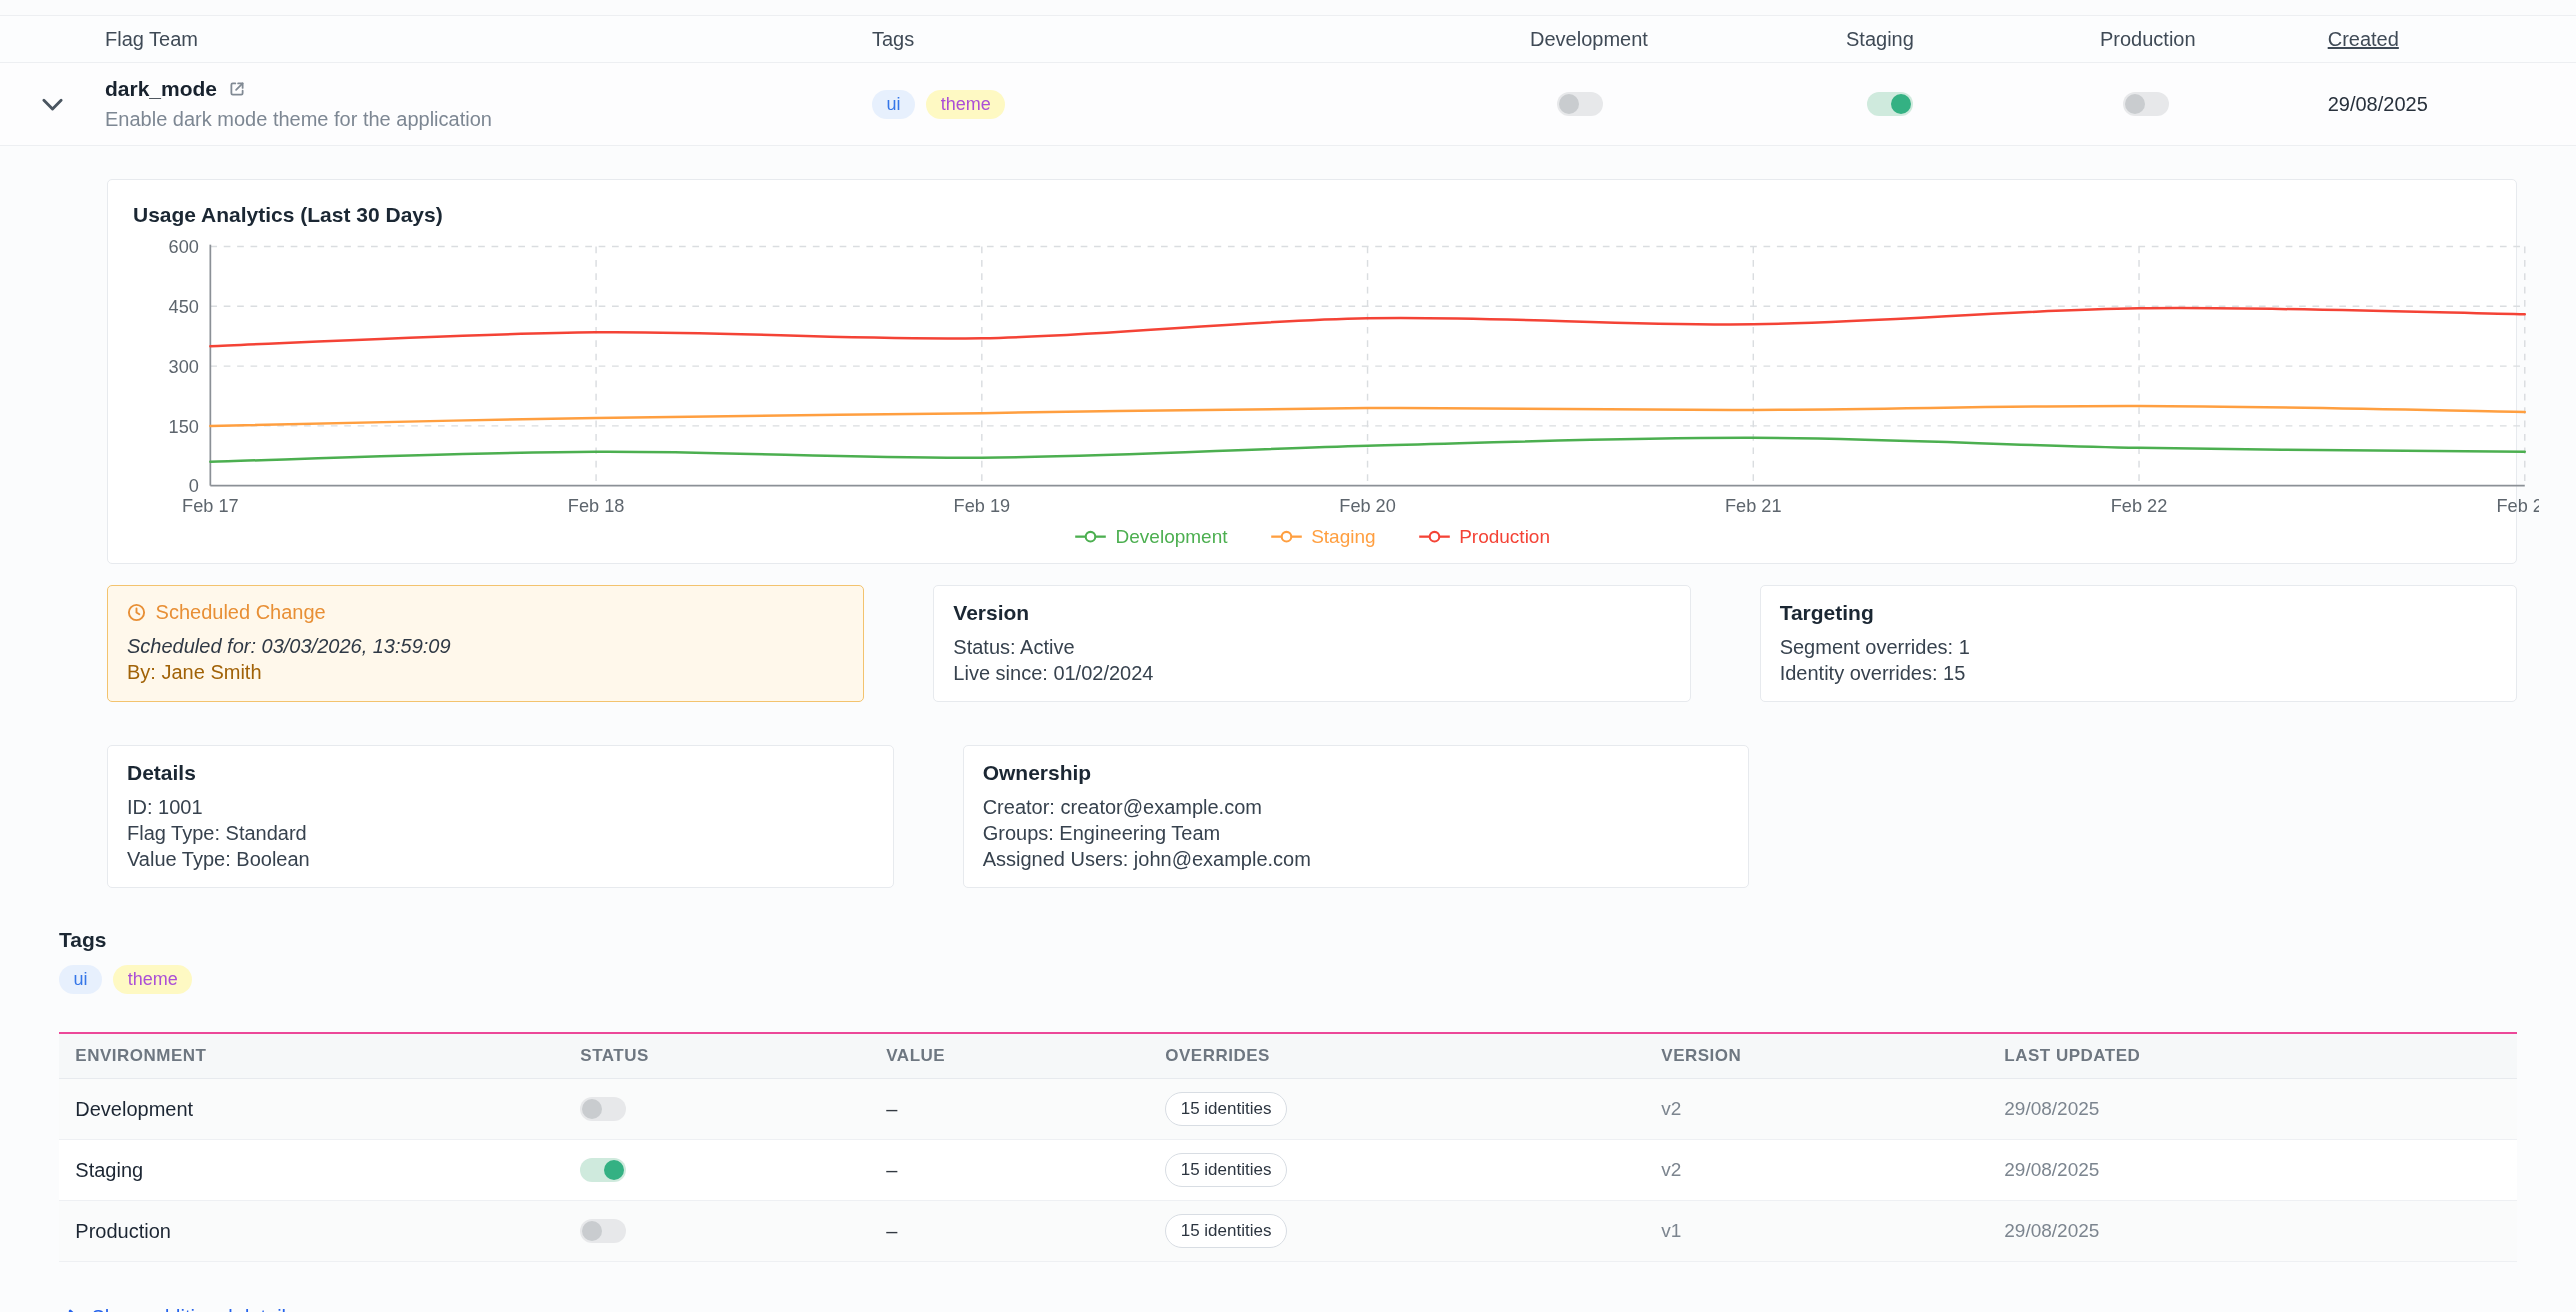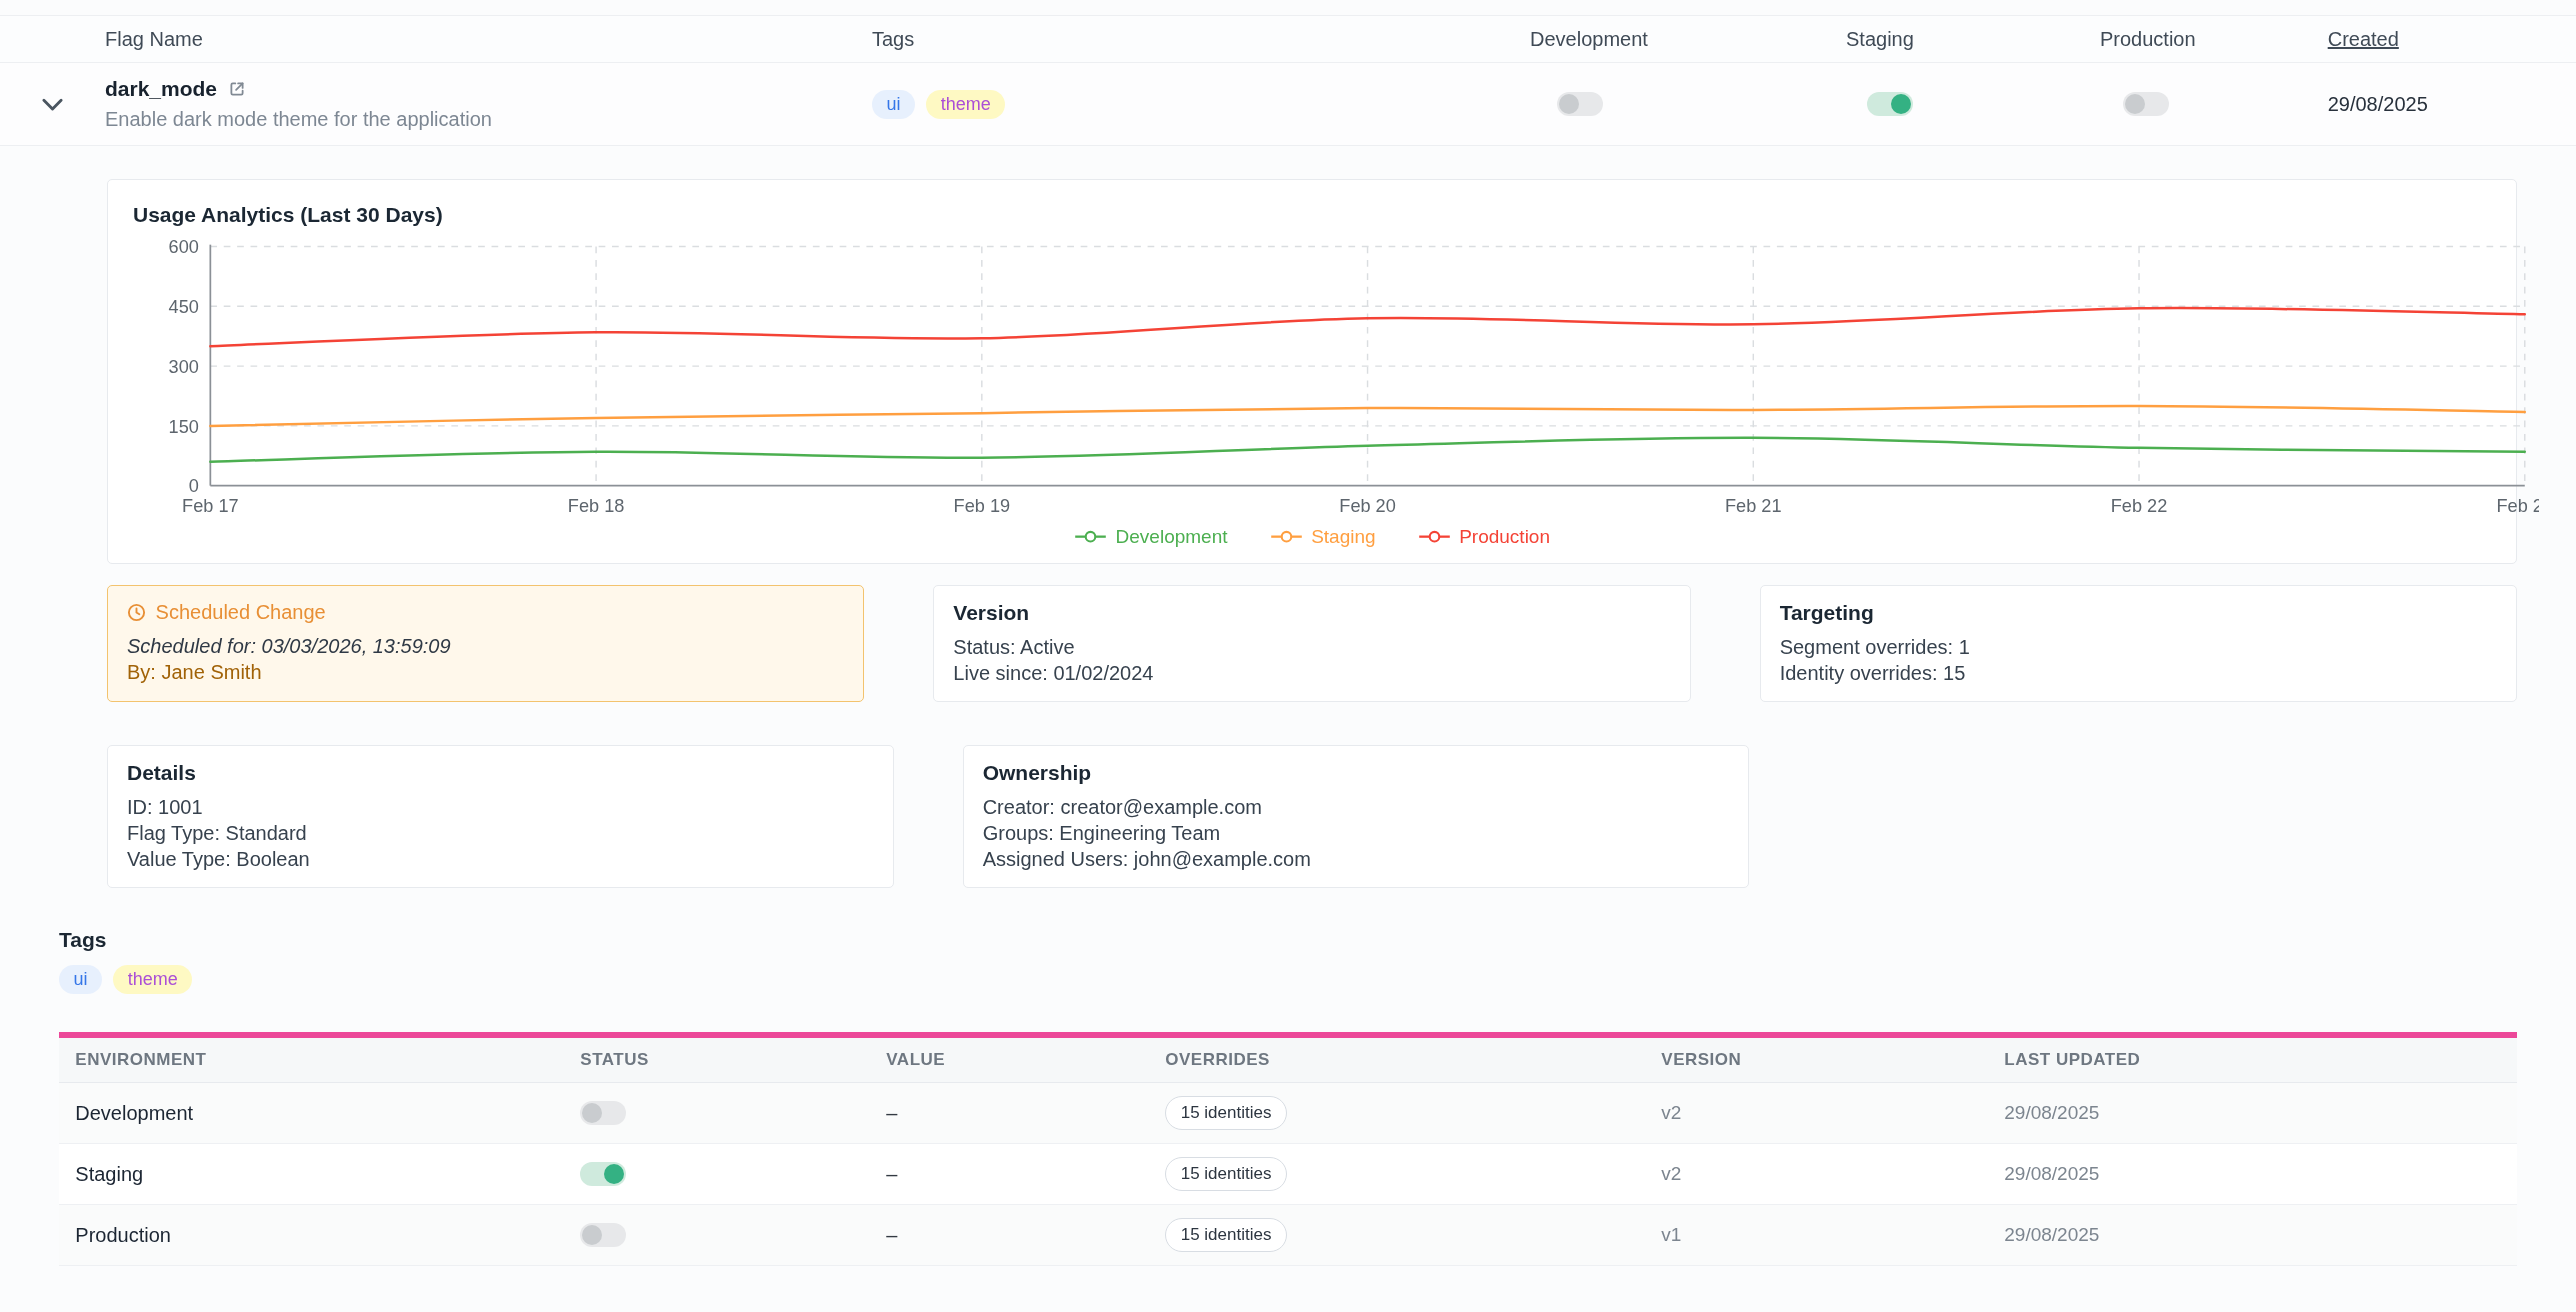--- a/index.html
+++ b/index.html
@@ -43,38 +43,38 @@
   .sched-title{display:flex;align-items:center;gap:9.6px;font-size:20px;color:#e88f35;margin-bottom:8.6px;}
   .sched-line1{font-size:20px;color:#2f3945;line-height:26px;font-style:italic;}
   .sched-line2{font-size:20px;color:#a16207;line-height:26px;}
 
   .tags-section{margin-top:40px;}
   .tags-title{font-size:21px;font-weight:bold;color:#1b2733;}
   .tags-chips{margin-top:12.4px;}
 
   .env-table{margin-top:38px;}
   .env-grid{display:grid;grid-template-columns:505px 306px 279px 496px 343px 1fr;align-items:center;padding-left:16.3px;}
-  .env-head{height:44px;background:#f6f8f9;border-top:6px solid #ec4899;border-bottom:1px solid #e7eaee;}
+  .env-head{height:44px;background:#f6f8f9;border-top:2px solid #ec4899;border-bottom:1px solid #e7eaee;}
   .env-head .th{font-size:17px;font-weight:bold;color:#6e7781;letter-spacing:0.5px;}
   .env-row{height:60px;border-bottom:1px solid #eef0f3;background:#fff;}
   .env-row.alt{background:#fafbfb;}
   .env-name{font-size:20px;color:#1c2633;}
   .env-dash{font-size:20px;color:#333a42;}
   .badge{display:inline-block;font-size:17px;color:#2c3540;background:#fff;border:1px solid #d8dde3;border-radius:956px;padding:5.7px 14.4px;}
   .env-meta{font-size:19px;color:#7c858f;}
 
   .details-footer{display:flex;align-items:center;gap:12.4px;margin:44px 0 0 8.6px;color:#2563eb;font-size:20px;cursor:pointer;width:fit-content;}
   svg{display:block;}
 </style>
 </head>
 <body>
 
 <div class="list-grid list-header">
   <div></div>
-  <div class="hcell">Flag Name</div>
+  <div class="hcell">Flag Team</div>
   <div class="hcell">Tags</div>
   <div class="hcell">Development</div>
   <div class="hcell">Staging</div>
   <div class="hcell">Production</div>
   <div class="hcell" style="padding-left:7.7px;text-decoration:underline;">Created</div>
 </div>
 
 <div class="list-grid flag-row">
   <div class="chev-cell">
     <svg width="23" height="15.3" viewBox="0 0 16 10">

